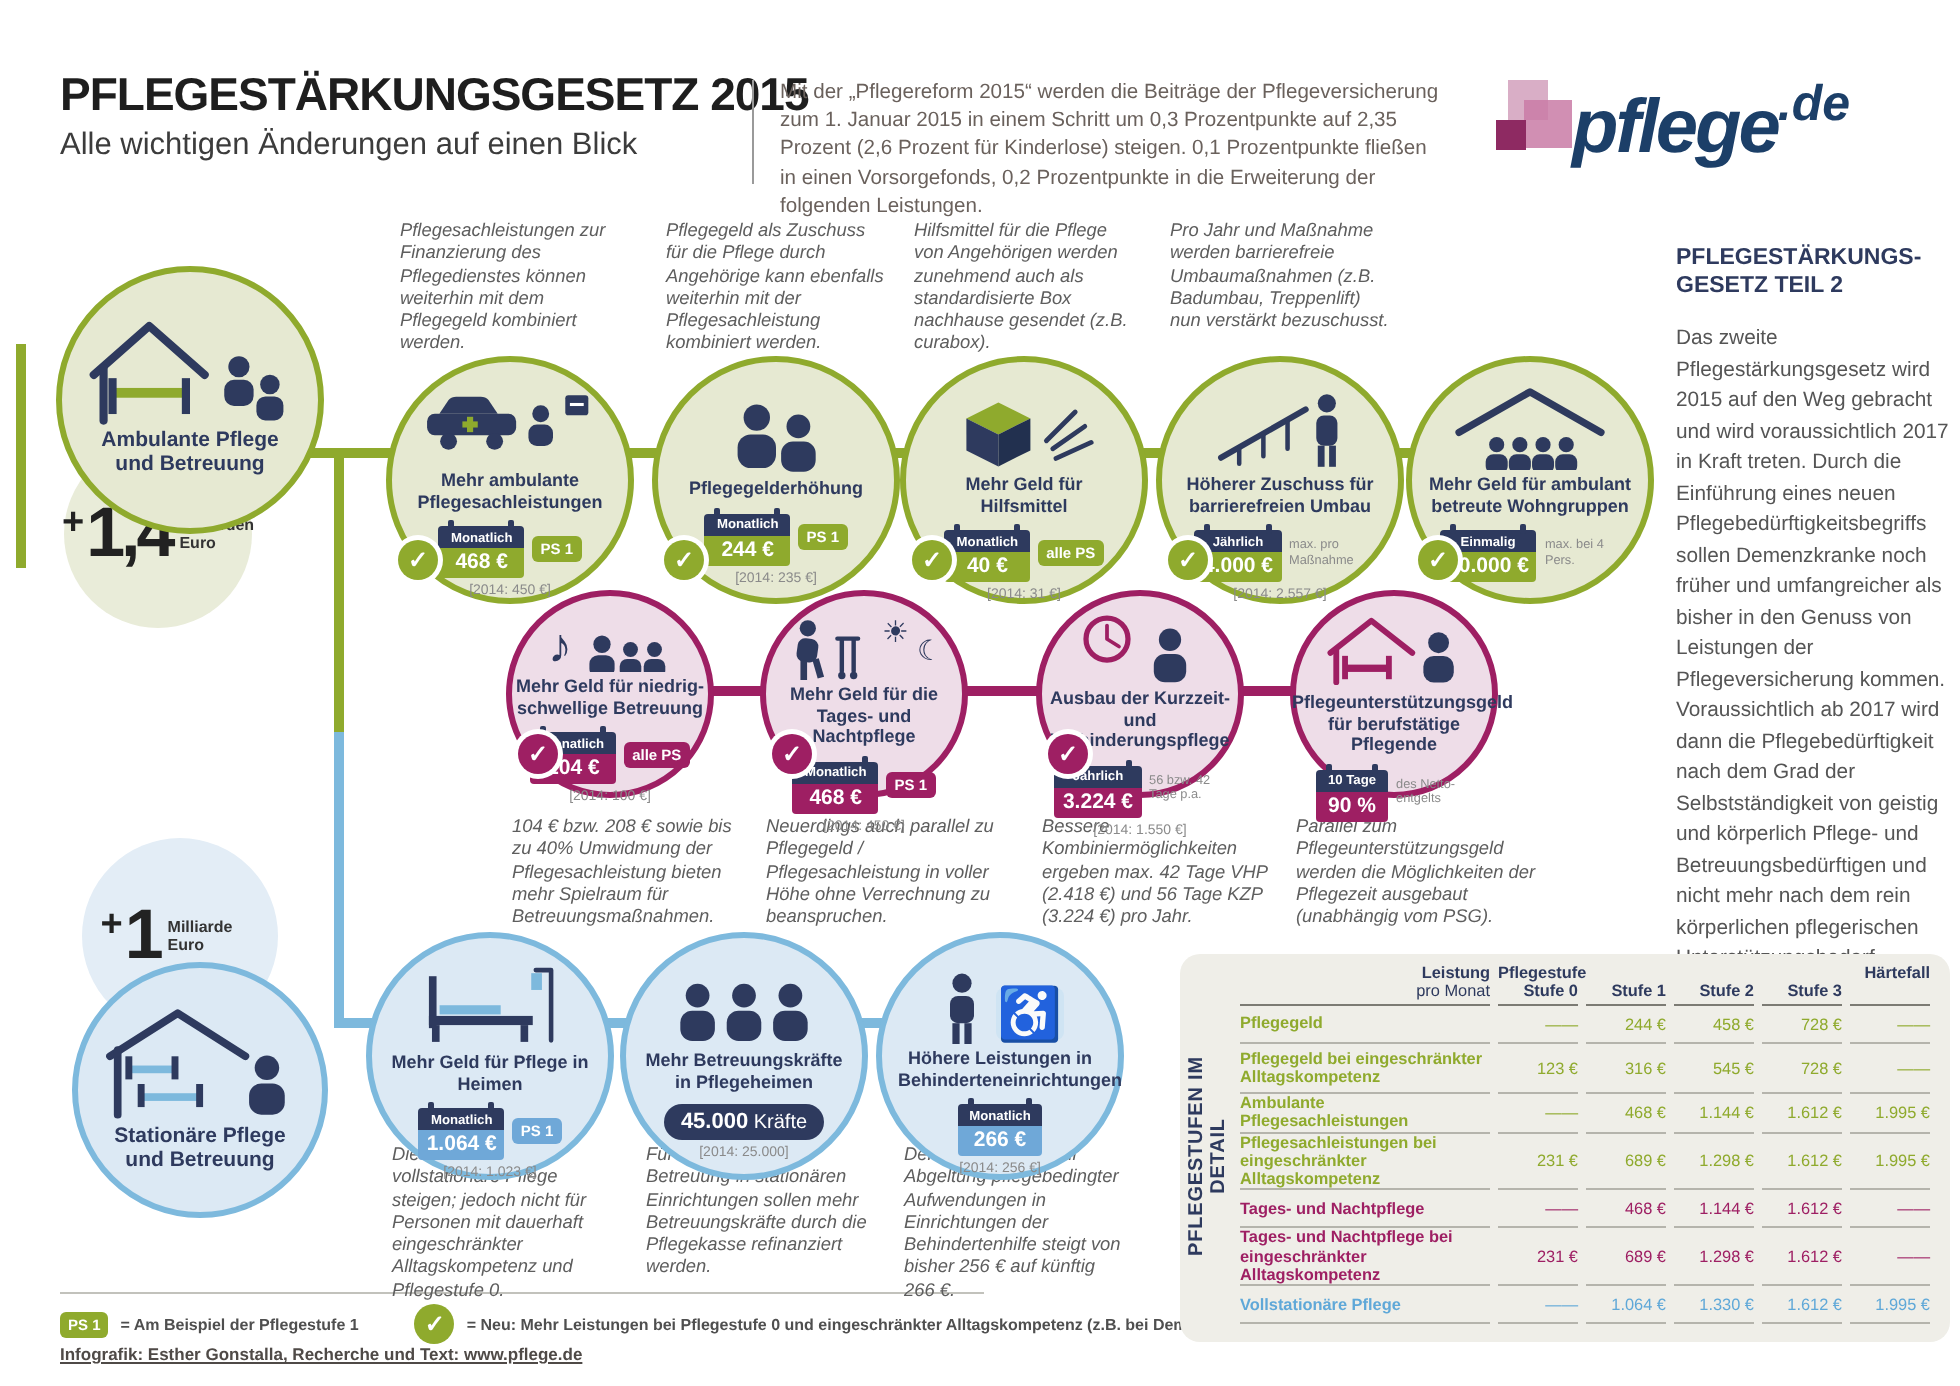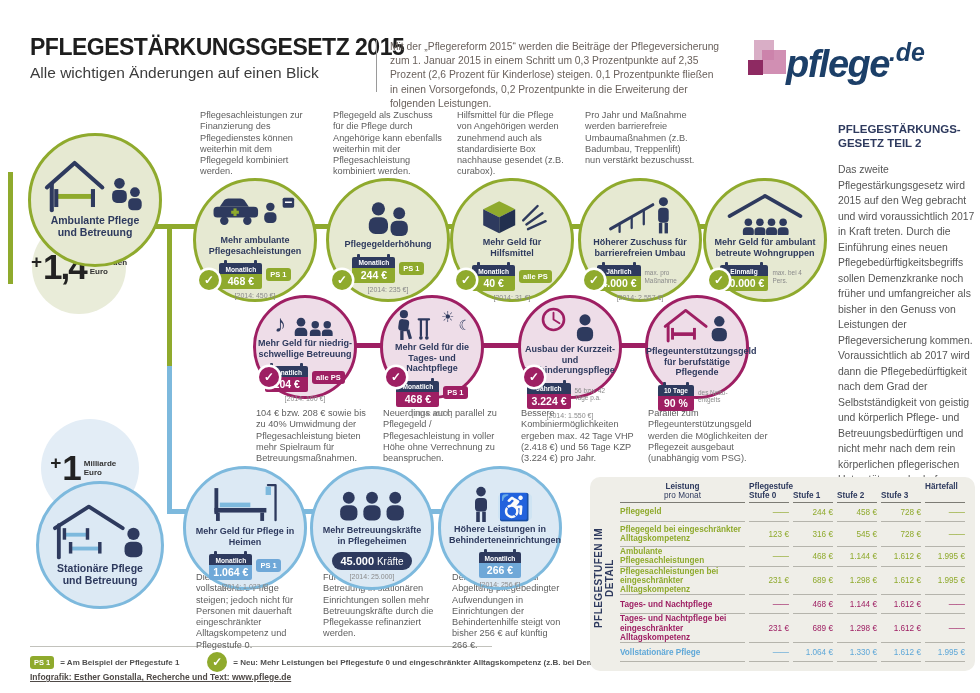--- a/index.html
+++ b/index.html
@@ -58,35 +58,35 @@
   .cal-val{color:#fff;font-size:10.5px;font-weight:bold;padding:1px 4px 2px;border-radius:0 0 2px 2px;white-space:nowrap;}
   .g-bg{background:var(--green);} .m-bg{background:var(--magenta);} .b-bg{background:#6fa8d8;} 
   .tag{color:#fff;font-weight:bold;font-size:7.5px;padding:2px 4px;border-radius:3px;margin-top:8px;white-space:nowrap;}
   .side-note{font-size:6.4px;color:var(--note);text-align:left;width:38px;line-height:7.6px;margin-top:7px;}
   .note2014{font-size:7px;color:var(--note);margin-top:3px;}
   .pill{background:var(--navy);color:#fff;border-radius:9px;padding:3px 8px;font-size:10px;margin-top:6px;white-space:nowrap;}
   .pill b{font-size:11px;}
   .check{width:20px;height:20px;border-radius:50%;color:#fff;font-size:12px;font-weight:bold;display:flex;align-items:center;justify-content:center;box-shadow:0 0 0 2.5px #fff;}
   .node-check{position:absolute;left:3px;bottom:9px;}
 
-  .desc{position:absolute;z-index:1;font-size:9.2px;line-height:11.3px;color:var(--gray);}
+  .desc{position:absolute;z-index:1;font-size:9.2px;line-height:11.3px;color:var(--gray);font-style:italic;}
 
   
   .legend-line{position:absolute;left:30px;top:646px;width:462px;height:1px;background:#c2c2bc;}
   .legend{position:absolute;left:30px;top:652px;display:flex;align-items:center;gap:6px;font-size:8px;font-weight:bold;color:#4f4f4f;}
   .legend .tag{margin-top:0;}
   .footer{position:absolute;left:30px;top:672px;font-size:8.5px;font-weight:bold;color:#4f4a47;text-decoration:underline;}
 
   
   .panel{position:absolute;left:590px;top:477px;width:385px;height:194px;background:#efeee8;border-radius:10px;z-index:1;}
   .panel-side{position:absolute;left:-52px;top:50%;width:132px;margin-top:-7px;text-align:center;transform:rotate(-90deg);font-size:10px;font-weight:bold;color:var(--navy);letter-spacing:0.4px;}
   .panel table{position:absolute;left:26px;top:5px;border-collapse:separate;border-spacing:4px 0;}
   .panel th,.panel td{font-size:8.2px;padding:0;}
-  .panel th{color:var(--navy);text-align:left;font-weight:bold;vertical-align:bottom;padding-bottom:2px;border-bottom:1.6px solid #7c7b74;}
-  .panel th.lblcol{width:125px;text-align:center;}
+  .panel th{color:var(--navy);text-align:right;font-weight:bold;vertical-align:bottom;padding-bottom:2px;border-bottom:1.6px solid #7c7b74;}
+  .panel th.lblcol{width:125px;text-align:right;}
   .panel th.grp{text-align:left;border-bottom:none;padding-bottom:0;vertical-align:top;}
   .panel th.hf{vertical-align:top;}
   .panel th.vcol{width:40px;}
   .panel td{border-bottom:1.2px solid #b5b4ac;vertical-align:middle;height:19px;}
   .panel tr.r2 td{height:25px;}
   .panel td.lbl{font-weight:bold;text-align:left;line-height:9.3px;}
   .panel td.val{text-align:right;}
   .cg{color:var(--green);} .cm{color:var(--magenta);} .cb{color:var(--blue-dk);}
   .thr-sub{font-weight:normal !important;}
 </style>

